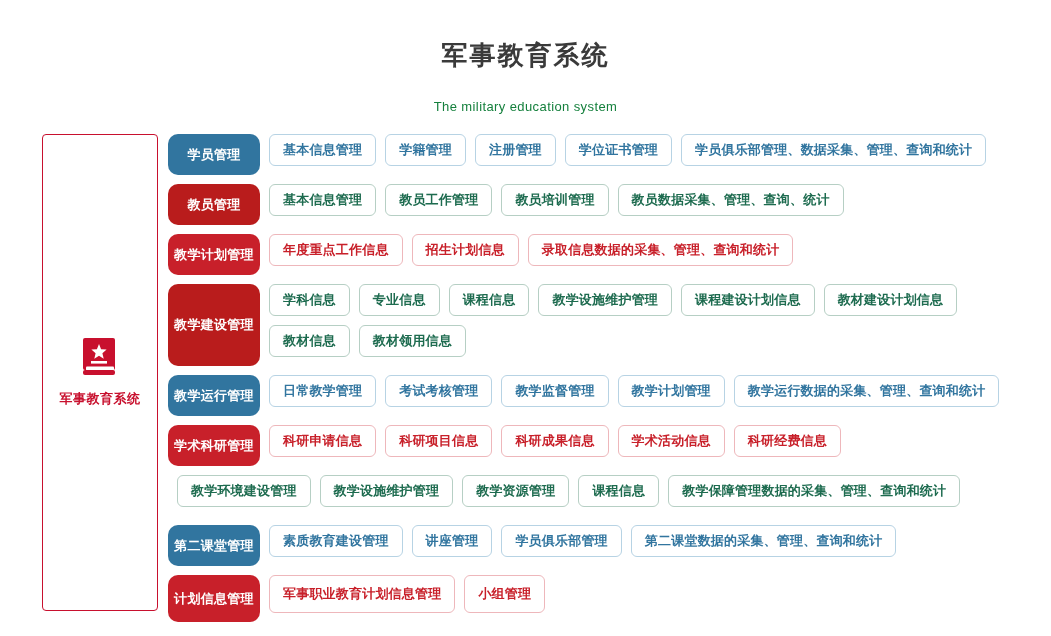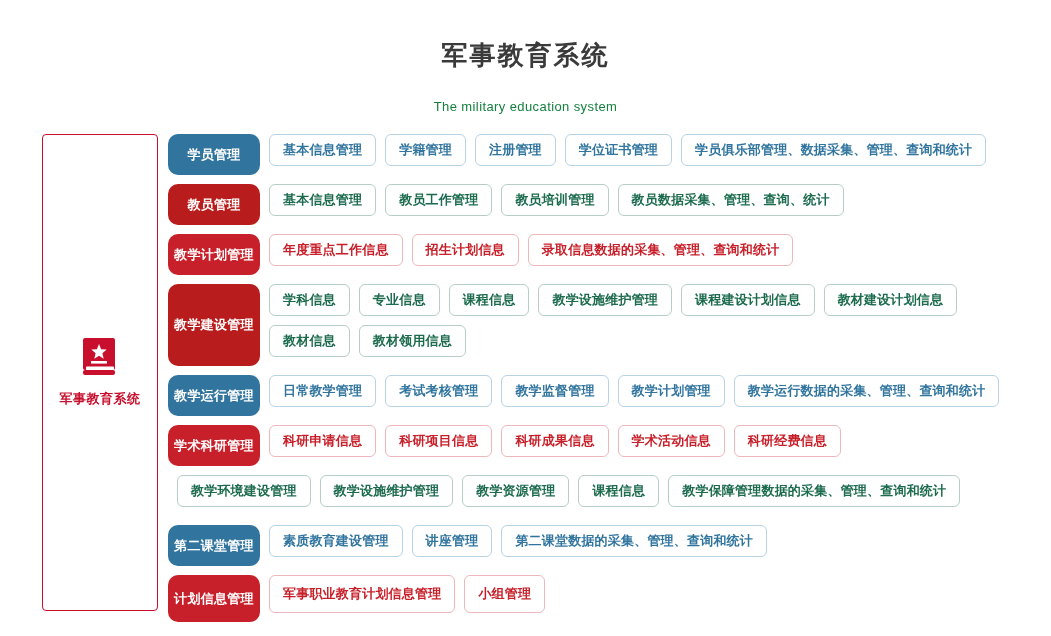--- a/index.html
+++ b/index.html
@@ -225,20 +225,21 @@
           <div class="item-btn">教学资源管理</div>
           <div class="item-btn">课程信息</div>
           <div class="item-btn">教学保障管理数据的采集、管理、查询和统计</div>
         </div>
       </div>
       <div class="row theme-blue">
         <div class="cat-btn">第二课堂管理</div>
         <div class="items">
           <div class="item-btn">素质教育建设管理</div>
           <div class="item-btn">讲座管理</div>
+          <div class="item-btn">学员俱乐部管理</div>
           <div class="item-btn">第二课堂数据的采集、管理、查询和统计</div>
         </div>
       </div>
       <div class="row theme-red row-tall">
         <div class="cat-btn">计划信息管理</div>
         <div class="items">
           <div class="item-btn">军事职业教育计划信息管理</div>
           <div class="item-btn">小组管理</div>
         </div>
       </div>

